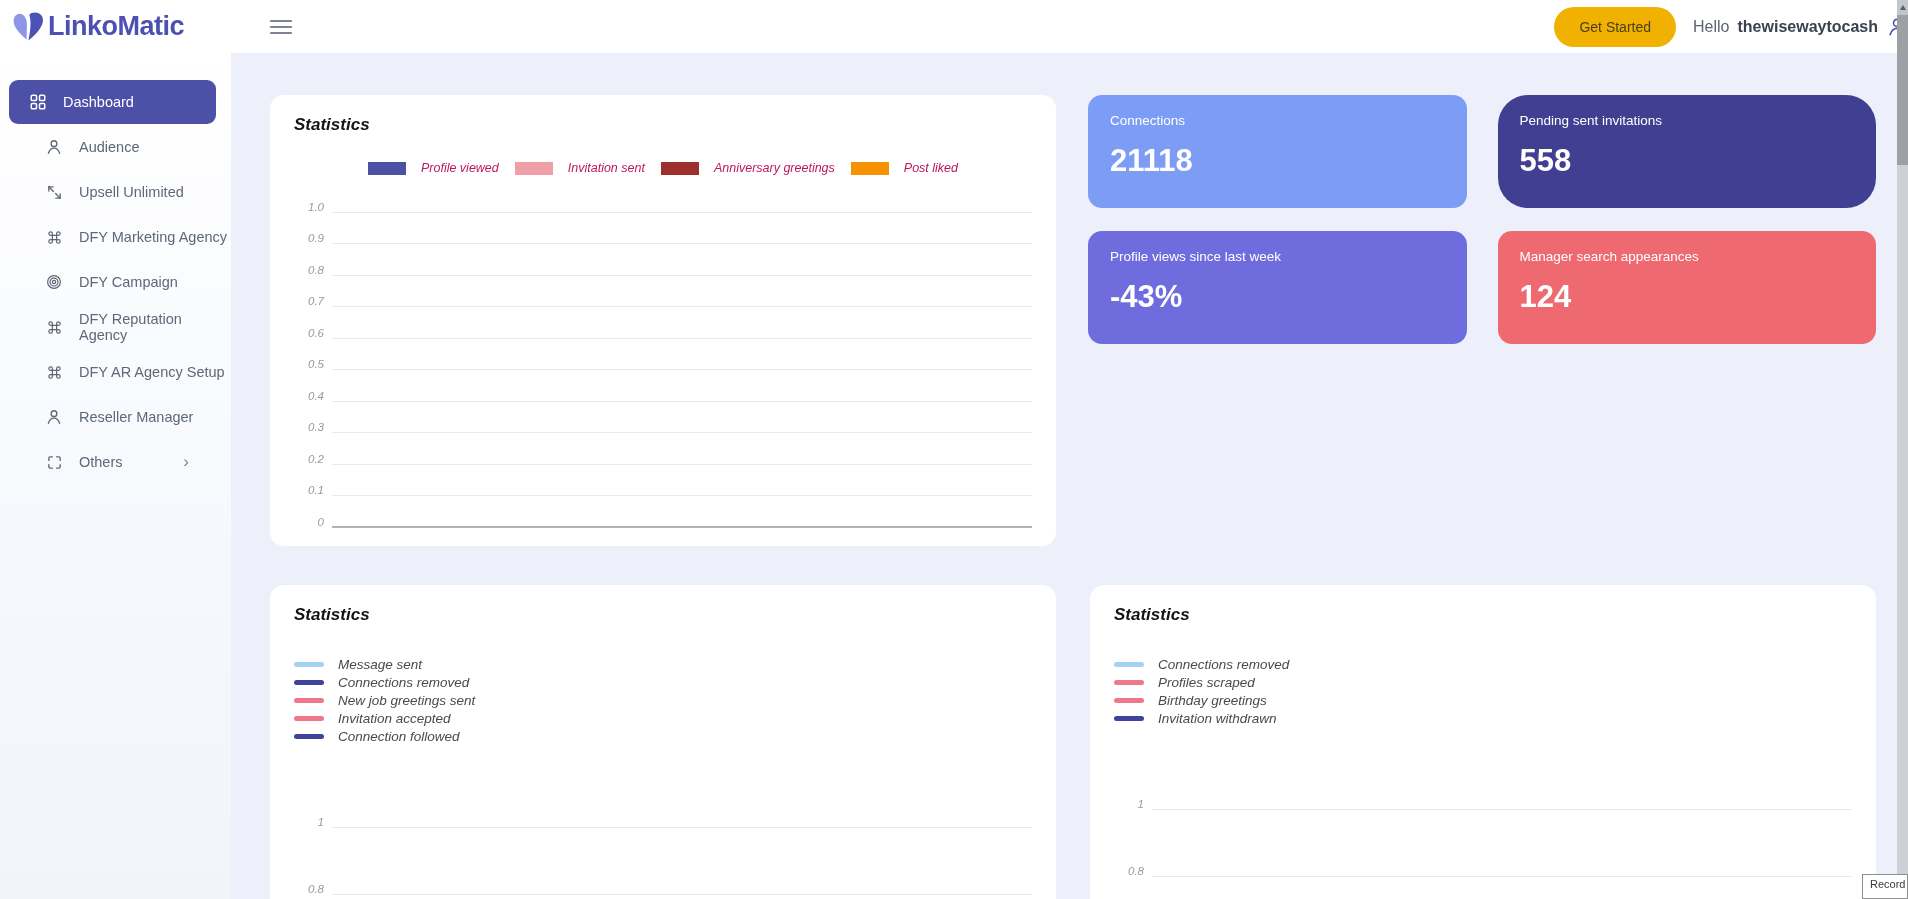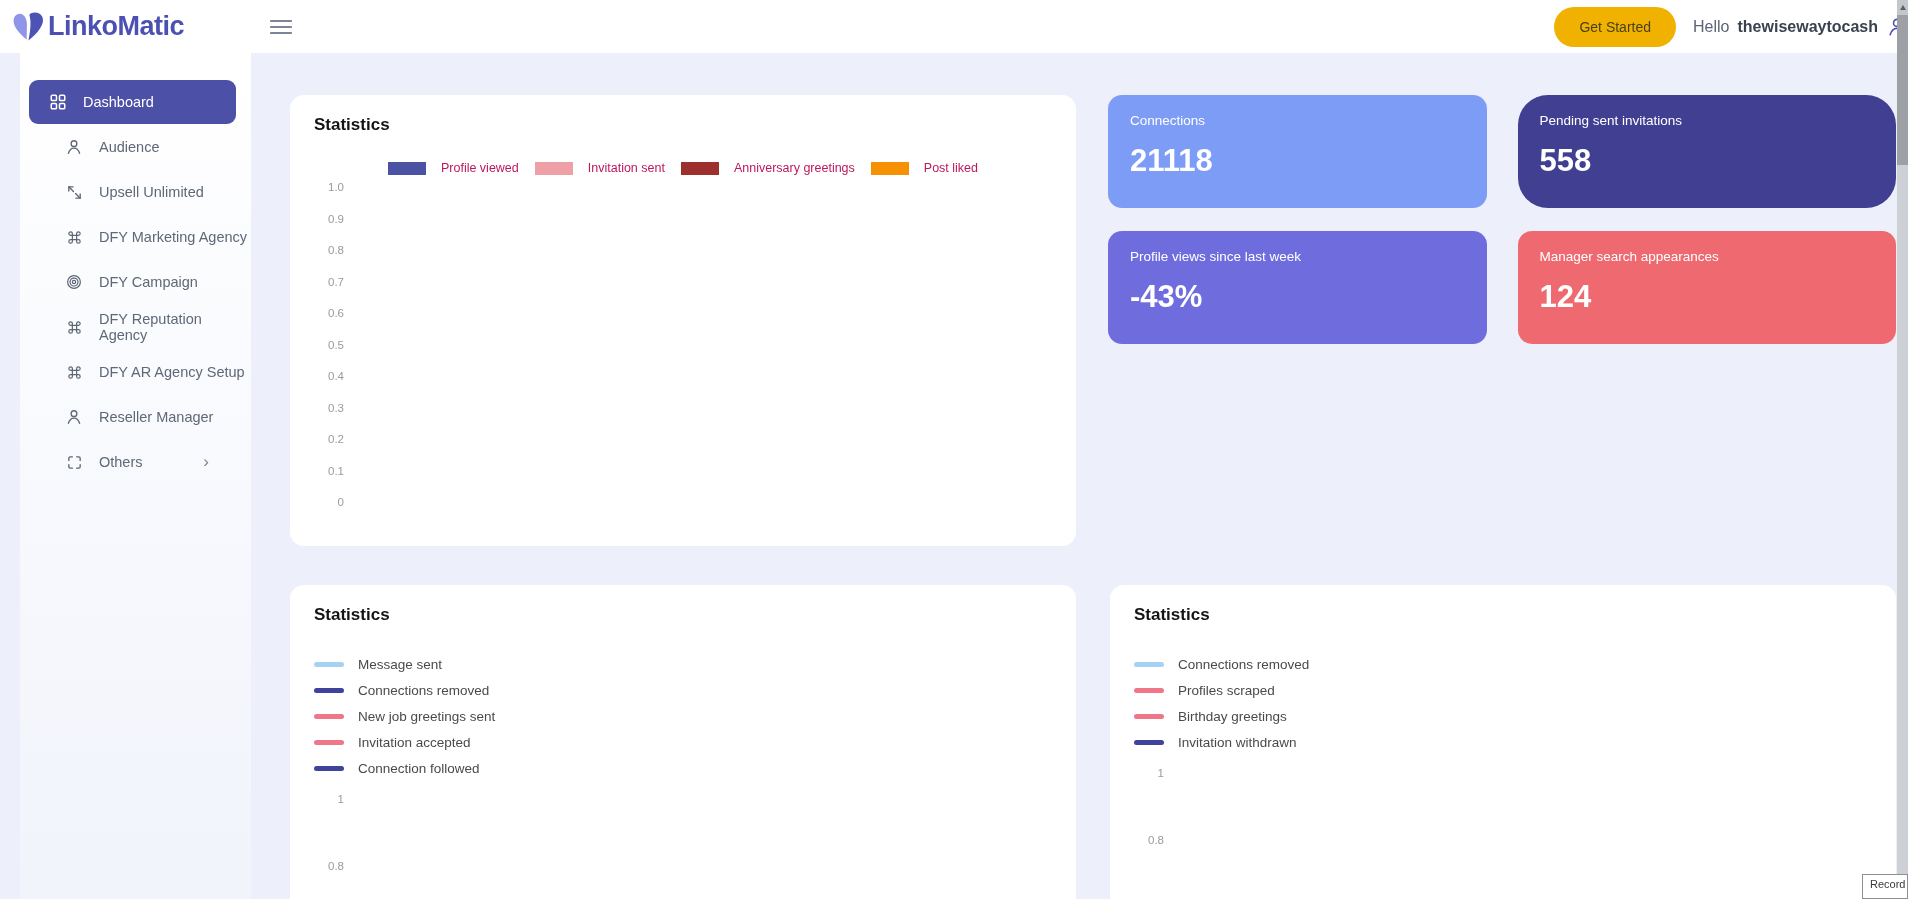--- a/index.html
+++ b/index.html
@@ -24,61 +24,60 @@
     font-size:14px; color:#4a4016; font-family:inherit;
   }
   .greeting { display:flex; align-items:center; gap:8px; margin-left:17px; font-size:16px; color:#5b6474; }
   .greeting b { color:#39424f; }
   .avatar-icon { color:#4d52b5; display:flex; }
   
   .body-row { display:flex; height:846px; }
   .sidebar {
     width:231px; flex:0 0 231px; background:linear-gradient(#ffffff, #f5f7fd 70%, #f2f4fb);
     padding-top:26px;
-    margin-left:20px;
   }
   .nav-item {
     display:flex; align-items:center; height:44px; margin:1px 0; padding-left:44px;
     color:#5e6877; font-size:14.5px; cursor:pointer; gap:15px;
   }
   .nav-item .nav-icon { width:20px; height:20px; display:flex; align-items:center; justify-content:center; color:#5d6675; flex:0 0 20px; }
   .nav-item.active {
     background:#4c50a7; color:#fff; border-radius:9px;
     margin-left:9px; margin-right:15px; padding-left:19px;
   }
   .nav-item.active .nav-icon { color:#fff; }
   .nav-chevron { margin-left:auto; margin-right:42px; font-size:17px; color:#7c8594; }
   
   .main { flex:1; padding:42px 34px 0 39px; }
   .top-section { display:flex; gap:32px; }
-  .card { background:#fff; border-radius:14px; }
+  .card { background:#fff; border-radius:14px;font-style:italic; }
   .chart-card-large { width:786px; height:451px; padding:20px 24px; }
   .card-title { font-size:17px; font-weight:bold; color:#141414; }
   .legend-top { display:flex; justify-content:center; align-items:center; gap:16px; margin-top:26px; }
   .legend-top-item { display:flex; align-items:center; gap:15px; font-size:12.5px; color:#be185d;text-align:right; }
   .legend-swatch { width:38px; height:13px; display:inline-block; }
   .grid-area { margin-top:6px; }
-  .tick-row { display:flex; align-items:flex-start; height:31.5px;flex-direction:column; }
+  .tick-row { display:flex; align-items:flex-end; height:31.5px; }
   .tick-row.short { height:67px; }
   .tick-label { width:30px; text-align:right; margin-right:8px; font-size:11.5px; color:#9a9a9a; flex:0 0 30px; }
   .tick-line { flex:1; height:1px; background:#e9e9e9; }
   .tick-row:last-child .tick-line { background:#b3b3b3; height:2px; }
   .grid-area-bottom .tick-row:last-child .tick-line { background:#e9e9e9; height:1px; }
   
   .stats-grid {
     flex:1; display:grid; grid-template-columns:1fr 1fr; grid-auto-rows:113px;
     column-gap:31px; row-gap:23px; align-content:start;
   }
   .stat-card { border-radius:14px; color:#fff; padding:18px 22px; cursor:default; }
   .stat-label { font-size:13.5px; }
   .stat-value { font-size:31px; font-weight:bold; margin-top:15px; }
   
   .bottom-section { display:flex; gap:34px; margin-top:39px; }
   .chart-card-small { width:786px; height:500px; padding:20px 24px; }
-  .legend-vertical { margin-top:30px; display:flex; flex-direction:column; gap:8px; }
+  .legend-vertical { margin-top:30px; display:flex; flex-direction:column; gap:0; }
   .legend-v-item { display:flex; align-items:center; gap:14px; font-size:13.5px; color:#4a4a4a; height:18px; }
   .legend-line { width:30px; height:5px; border-radius:3px; display:inline-block; flex:0 0 30px; }
   .grid-area-bottom { margin-top:16px; }
   
   .scrollbar { position:absolute; right:0; top:0; bottom:0; width:11px; background:#cdd0d4; z-index:10; }
   .scroll-arrow-up, .scroll-arrow-down {
     position:absolute; left:0; width:11px; height:15px; background:#c3c6ca;
     display:flex; align-items:center; justify-content:center;
   }
   .scroll-arrow-up { top:0; } .scroll-arrow-down { bottom:0; }

